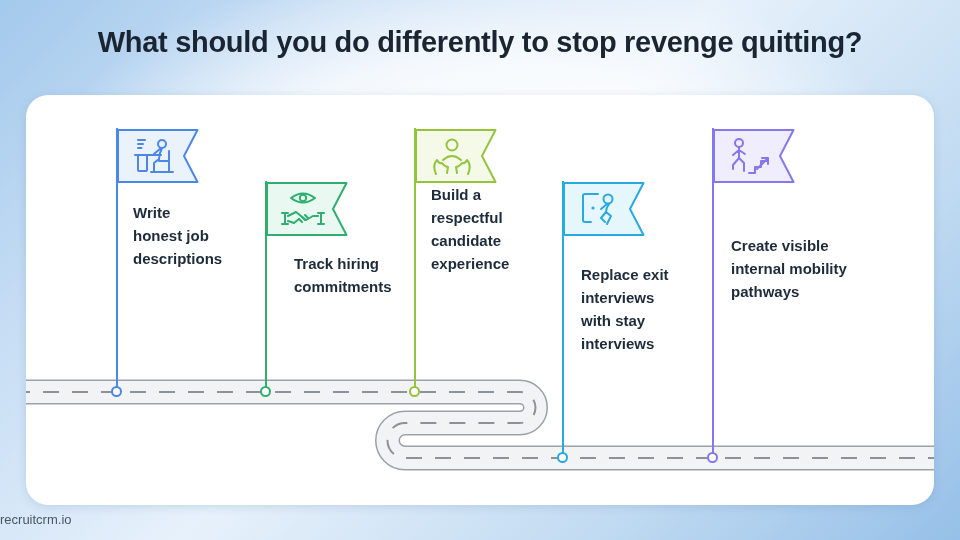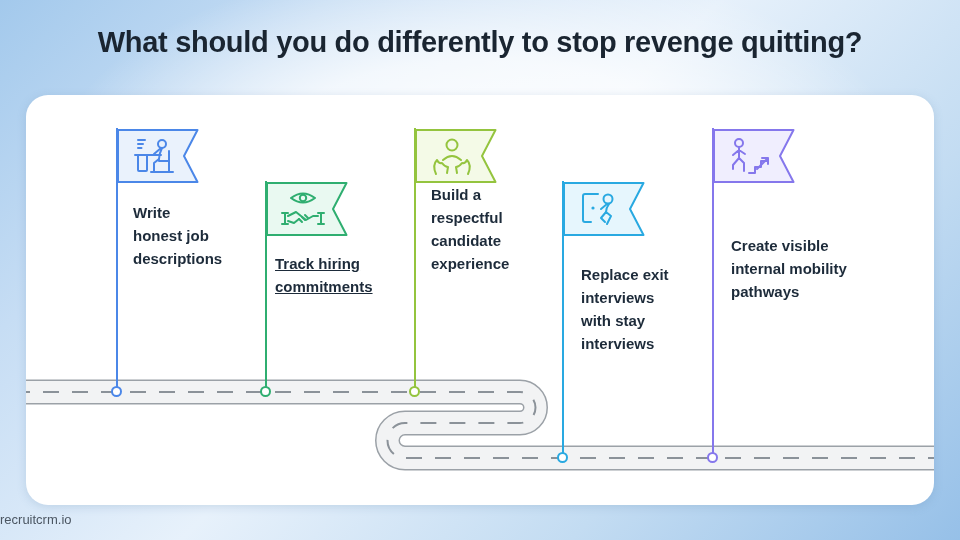--- a/index.html
+++ b/index.html
@@ -88,21 +88,21 @@
         <path d="M1 1 H80.5 L67 27 L80.5 53 H1 Z"></path>
       </svg>
       <svg class="icon" style="left:254px;top:94px;" width="46" height="40" viewBox="0 0 46 40">
         <path d="M11 9 Q23 0 35 9 Q23 18 11 9 Z"></path>
         <circle cx="23" cy="9" r="3.2"></circle>
         <path d="M5 24 v11 M2 24 h6 M2 35 h6 M41 24 v11 M38 24 h6 M38 35 h6"></path>
         <path d="M8 27 L16 23 L26 31 L33 27 L38 27"></path>
         <path d="M8 32 L14 34 L19 30"></path>
         <path d="M19 30 l3 3 M22 28 l3 3 M25 26 l3 3"></path>
       </svg>
-      <div class="label" style="left:249px;top:157px;text-decoration:underline;">Track hiring
+      <div class="label" style="left:268px;top:157px;">Track hiring
 commitments</div>
     </div>
 
     <div class="m3">
       <div class="pole" style="left:388px;top:33px;height:264px;"></div>
       <div class="dot" style="left:383px;top:291px;"></div>
       <svg class="flag" style="left:389px;top:34px;" width="82" height="54" viewBox="0 0 82 54">
         <path d="M1 1 H80.5 L67 27 L80.5 53 H1 Z"></path>
       </svg>
       <svg class="icon" style="left:403px;top:41px;" width="46" height="40" viewBox="0 0 46 40">

